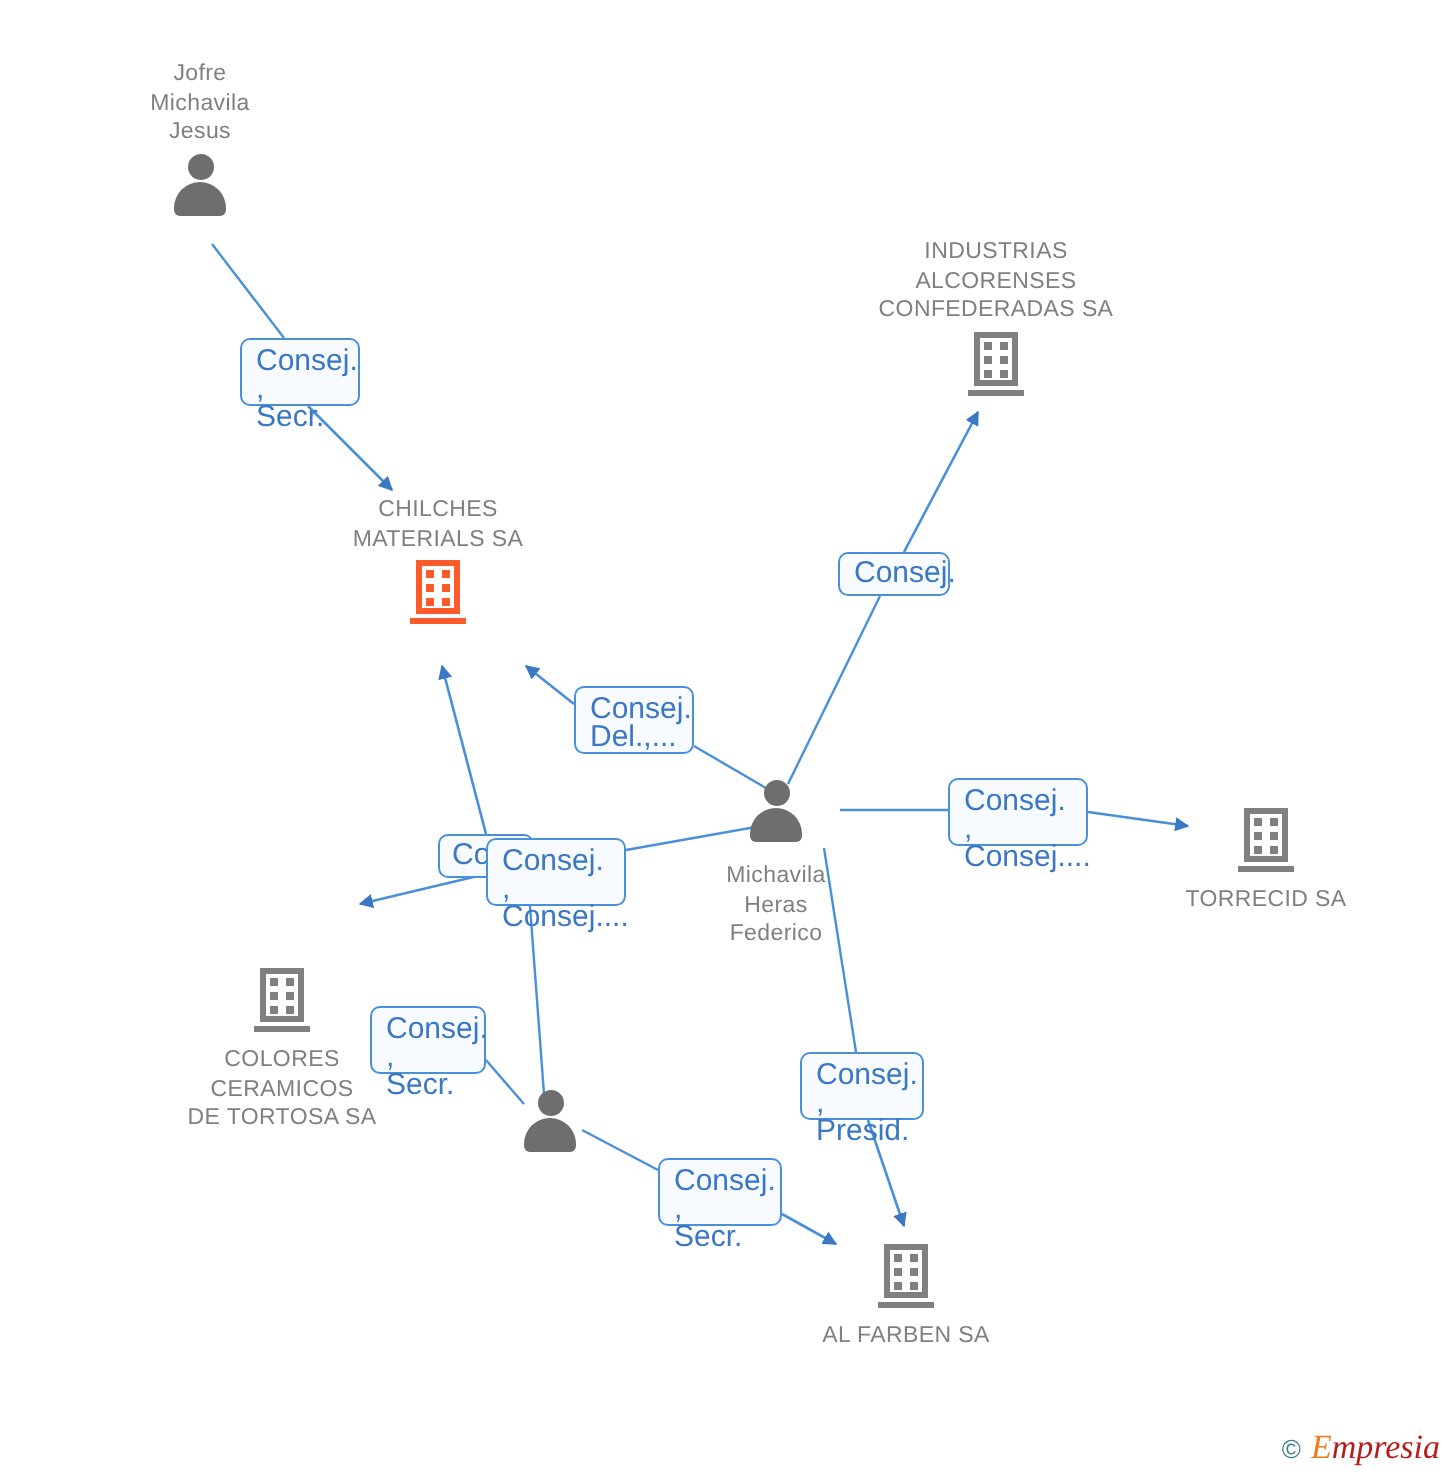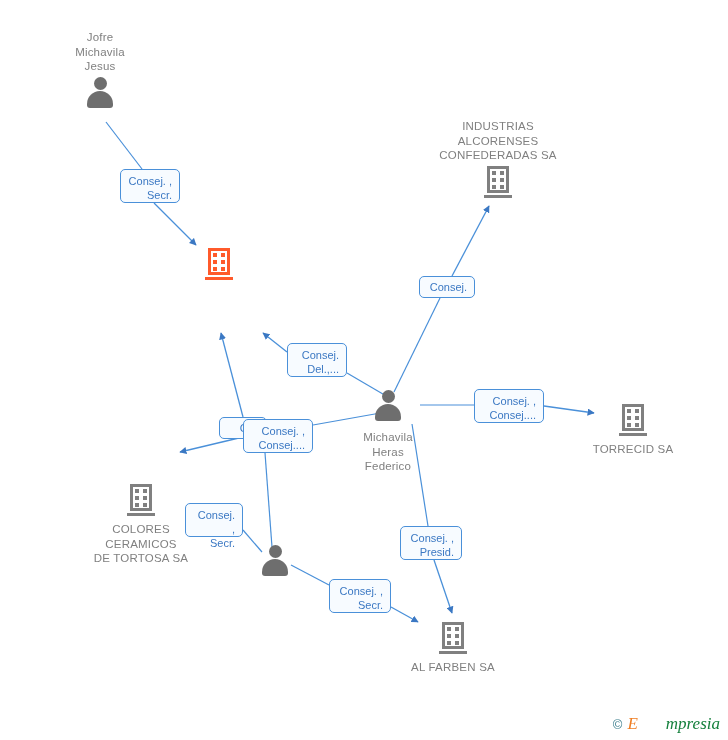--- a/index.html
+++ b/index.html
@@ -55,38 +55,38 @@
   .building.orange .base{background:#ff5a2b;}
   .building.orange i{background:#ff5a2b;}
 
   
   .role{
     position:absolute;
     border:1px solid #4a90d9;
     border-radius:5px;
     background:#f7fbff;
     color:#3b78c3;
-    font-size:11px;
+    font-size:15px;
     line-height:14px;
-    text-align:right;
+    text-align:left;
     padding:4px 7px;
     white-space:pre-line;
     box-sizing:border-box;
   }
 
   
   #watermark{
     position:absolute;right:8px;bottom:6px;
     display:flex;align-items:center;gap:5px;
     font-size:15px;
   }
   #watermark .copy{color:#3a7d8c;font-size:13px;}
   #watermark .brand{font-family:"Liberation Serif", serif;font-style:italic;font-size:17px;}
   #watermark .brand .cap{color:#ef7d22;}
-  #watermark .brand .rest{color:#15803d;margin-left:28px;}
+  #watermark .brand .rest{color:#b91c1c;}
 </style>
 </head>
 <body>
 
 <div id="canvas">
 
   <svg class="edges" viewBox="0 0 728 740" xmlns="http://www.w3.org/2000/svg">
     <defs>
       <marker id="arrow" viewBox="0 0 10 10" refX="9" refY="5" markerWidth="5.5" markerHeight="5.5" orient="auto-start-reverse">
         <path d="M 0 0 L 10 5 L 0 10 z" fill="#3b78c3"></path>
@@ -126,20 +126,22 @@
 Michavila
 Jesus</span>
     <span class="glyph">
       <span class="person" style="display:inline-block;">
         <span class="head"></span><span class="body"></span>
       </span>
     </span>
   </div>
 
   <div class="node" style="left:159px;top:248px;width:120px;">
+    <span class="caption above">CHILCHES
+MATERIALS SA</span>
     <span class="glyph">
       <span class="building orange" style="display:inline-block;">
         <span class="tower"></span>
         <i class="w" style="left:8px;top:5px;"></i><i class="w" style="left:16px;top:5px;"></i>
         <i class="w" style="left:8px;top:12px;"></i><i class="w" style="left:16px;top:12px;"></i>
         <i class="w" style="left:8px;top:19px;"></i><i class="w" style="left:16px;top:19px;"></i>
         <span class="base"></span>
       </span>
     </span>
   </div>

